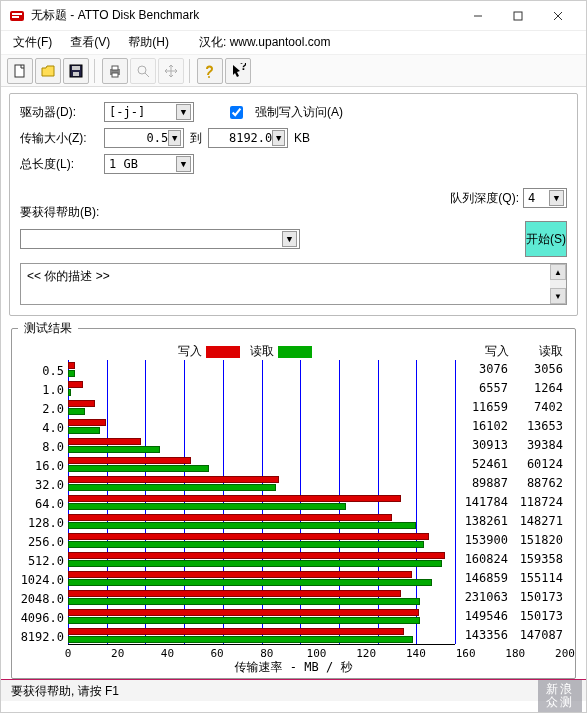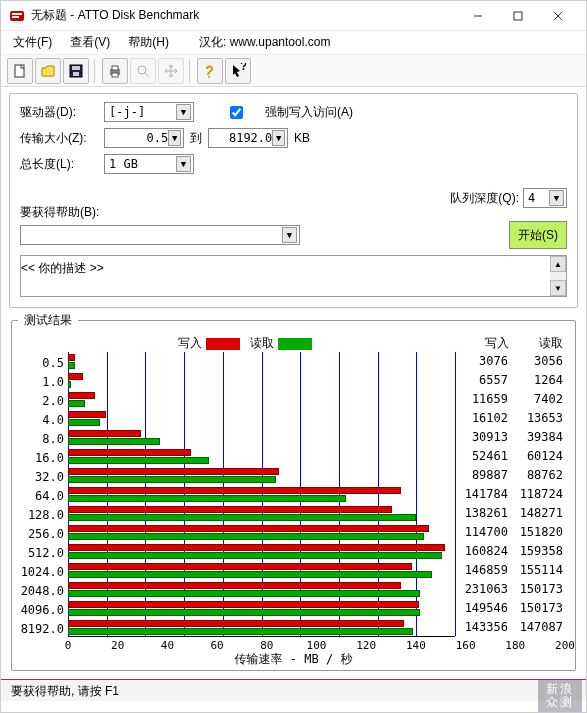--- a/index.html
+++ b/index.html
@@ -18,27 +18,27 @@
   .tsep{width:3px;height:24px;border-left:1px solid #ccc;margin:0 3px}
   .ctrlpanel{border:1px solid #bbb;margin:6px 8px 2px;padding:8px 10px 10px;position:relative;background:#fff;border-radius:2px}
   .row{display:flex;align-items:center;margin-bottom:6px;gap:6px}
   .lbl{min-width:78px}
   .combo,.txt{height:20px;border:1px solid #888;background:#fff;padding:0 4px;font-family:monospace}
   .combo{display:flex;align-items:center;justify-content:space-between;padding-right:2px}
   .combo span{font-family:monospace}
   .drop{width:15px;height:16px;background:#e8e8e8;border:1px solid #999;display:flex;align-items:center;justify-content:center;font-size:9px}
   fieldset.optgrp{border:1px solid #bbb;padding:4px 10px 4px 10px;position:absolute;right:10px;top:2px;width:136px;background:#fff}
   fieldset.optgrp legend{padding:0 3px;background:#fff}
-  .radio,.check{display:flex;align-items:center;gap:22px;height:18px}
+  .radio,.check{display:flex;align-items:center;gap:12px;height:18px}
   .radio input,.check input{margin:0}
   .qdepth{position:absolute;right:10px;top:94px;display:flex;align-items:center;gap:4px}
   .controlled{margin-top:30px}
   .widecombo{flex:1;max-width:280px}
-  .startbtn{margin-left:auto;height:28px;padding:2px 8px;border:1px solid #888;background:#bef264}
-  .descbox{height:42px;border:1px solid #999;margin-top:6px;padding:4px 0;overflow:auto;font-family:monospace;position:relative}
+  .startbtn{margin-left:auto;height:36px;padding:2px 0;border:1px solid #888;background:#5eead4}
+  .descbox{height:42px;border:1px solid #999;margin-top:6px;padding:4px 6px;overflow:auto;font-family:monospace;position:relative}
   .descbox .sbtrack{position:absolute;right:0;top:0;bottom:0;width:16px;background:#f0f0f0;display:flex;flex-direction:column;justify-content:space-between}
   .sbtn{height:16px;background:#e4e4e4;border:1px solid #bbb;display:flex;align-items:center;justify-content:center;font-size:8px}
   fieldset.results{border:1px solid #999;margin:4px 10px 8px;padding:6px 6px 2px;background:#fff;border-radius:2px}
   fieldset.results legend{padding:0 6px;background:#fff}
   .legend-row{display:flex;justify-content:center;align-items:center;gap:10px;font-size:13px}
   .lchip{display:flex;align-items:center;gap:4px}
   .lswatch{width:34px;height:12px}
   .chartwrap{display:flex}
   .ylabels{width:50px;display:flex;flex-direction:column;padding-top:2px}
   .ylabels div{height:19px;text-align:right;padding-right:4px;font-family:monospace;font-size:12px;line-height:19px}
@@ -291,21 +291,21 @@
       <div class="valcol" id="wcol">
           <div>3076</div>
           <div>6557</div>
           <div>11659</div>
           <div>16102</div>
           <div>30913</div>
           <div>52461</div>
           <div>89887</div>
           <div>141784</div>
           <div>138261</div>
-          <div>114700</div>
+          <div>153900</div>
           <div>160824</div>
           <div>146859</div>
           <div>231063</div>
           <div>149546</div>
           <div>143356</div>
         </div>
       <div class="valcol" id="rcol">
           <div>3056</div>
           <div>1264</div>
           <div>7402</div>

